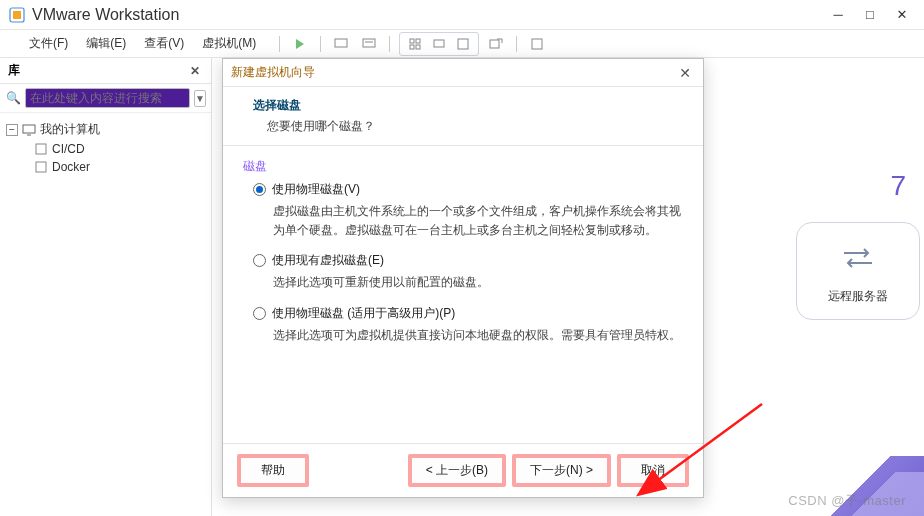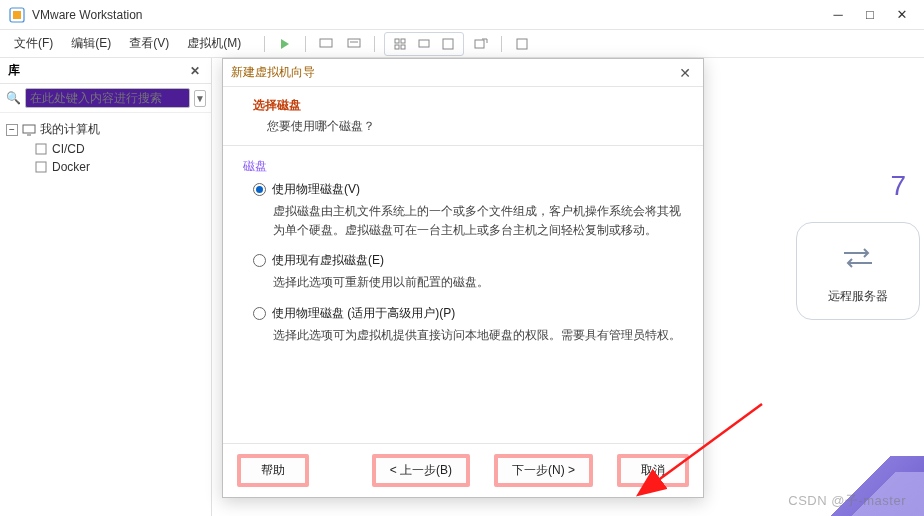--- a/index.html
+++ b/index.html
@@ -1,26 +1,26 @@
 <!DOCTYPE html>
 <html><head>
   <meta charset="utf-8">
   <style>
     * { box-sizing: border-box; margin: 0; padding: 0; }
     body { font-family: "Microsoft YaHei", "Segoe UI", sans-serif; font-size: 12px; background: #fff; width: 924px; height: 516px; overflow: hidden; position: relative; }
     
     
     .titlebar { height: 30px; display: flex; align-items: center; border-bottom: 1px solid #e5e5e5; padding: 0 8px; }
     .app-icon { width: 18px; height: 18px; margin-right: 6px; display: inline-flex; align-items: center; justify-content: center; }
-    .app-title { flex: 1; font-size: 12px; color: #333; }
+    .app-title { flex: 1; font-size: 16px; color: #333; }
     .win-controls { display: flex; gap: 4px; }
     .win-btn { width: 28px; height: 20px; display: flex; align-items: center; justify-content: center; color: #333; font-size: 13px; cursor: default; }
     
     
-    .menubar { height: 28px; display: flex; align-items: center; padding: 0 6px; border-bottom: 1px solid #e5e5e5; gap: 2px; }
+    .menubar { height: 28px; display: flex; align-items: center; padding: 0 21px; border-bottom: 1px solid #e5e5e5; gap: 2px; }
     .menu-item { padding: 3px 8px; font-size: 12px; color: #333; }
     .toolbar-area { display: flex; align-items: center; gap: 6px; margin-left: 10px; }
     .toolbar-sep { width: 1px; height: 16px; background: #ccc; margin: 0 3px; }
     .toolbar-btn { width: 22px; height: 20px; display: flex; align-items: center; justify-content: center; color: #888; }
     .toolbar-group { border: 1px solid #cfd6e0; border-radius: 3px; padding: 1px 4px; display: flex; align-items: center; gap: 2px; }
     
     
     .main { display: flex; height: calc(100% - 30px - 28px); }
     
     
@@ -40,34 +40,34 @@
     
     
     .content { flex: 1; position: relative; background: #fff; }
     
     
     .dialog { position: absolute; left: 10px; top: 0px; width: 482px; height: 440px; background: #fff; border: 1px solid #bfbfbf; box-shadow: 0 4px 16px rgba(0,0,0,0.18); display: flex; flex-direction: column; }
     .dialog-titlebar { height: 28px; display: flex; align-items: center; padding: 0 8px; border-bottom: 1px solid #e5e5e5; }
     .dialog-title { flex: 1; font-size: 12px; color: #a16207; }
     .dialog-close { width: 20px; height: 20px; display: flex; align-items: center; justify-content: center; color: #555; font-size: 14px; }
     .dialog-header { padding: 10px 18px 10px 30px; border-bottom: 1px solid #e5e5e5; }
-    .dialog-heading { font-weight: bold; font-size: 12px; color: #c2410c; margin-bottom: 4px; }
+    .dialog-heading { font-weight: bold; font-size: 12px; color: #0c4a6e; margin-bottom: 4px; }
     .dialog-subtext { font-size: 12px; color: #444; padding-left: 14px; }
     .dialog-body { flex: 1; padding: 12px 20px; overflow: auto; }
     .group-label { font-size: 12px; color: #8b5cf6; margin-bottom: 6px; }
     .radio-row { display: flex; align-items: center; gap: 6px; margin: 6px 0 4px 10px; }
     .radio { width: 13px; height: 13px; border: 1px solid #666; border-radius: 50%; display: inline-flex; align-items: center; justify-content: center; }
     .radio.checked::after { content: ""; width: 7px; height: 7px; background: #0a64c8; border-radius: 50%; }
     .radio-label { font-size: 12px; color: #222; }
     .radio-desc { font-size: 12px; color: #444; margin: 2px 0 12px 30px; line-height: 1.6; max-width: 410px; }
     .dialog-footer { border-top: 1px solid #e5e5e5; padding: 10px 14px; display: flex; align-items: center; }
     .btn { border: 4px solid #fca5a5; background: #fdfdfd; padding: 4px 14px; font-size: 12px; color: #222; border-radius: 2px; min-width: 72px; text-align: center; }
     .btn-help { }
     .footer-spacer { flex: 1; }
-    .btn-row { display: flex; gap: 24px; border-radius: 11px; }
+    .btn-row { display: flex; gap: 6px; border-radius: 11px; }
     
     
     .right-panel { position: absolute; right: 18px; top: 112px; width: 110px; }
     .big7 { color: #6a5acd; font-size: 28px; font-weight: 500; text-align: right; margin-bottom: 20px; }
     .conn-card { border: 1px solid #cfd6e0; border-radius: 16px; padding: 20px 8px 14px 8px; text-align: center; width: 124px; margin-left: auto; }
     .conn-icons { color: #7a8aa3; margin-bottom: 12px; }
     .conn-label { font-size: 12px; color: #333; }
     
     
     .arrow-svg { position: absolute; left: 400px; top: 340px; pointer-events: none; }

